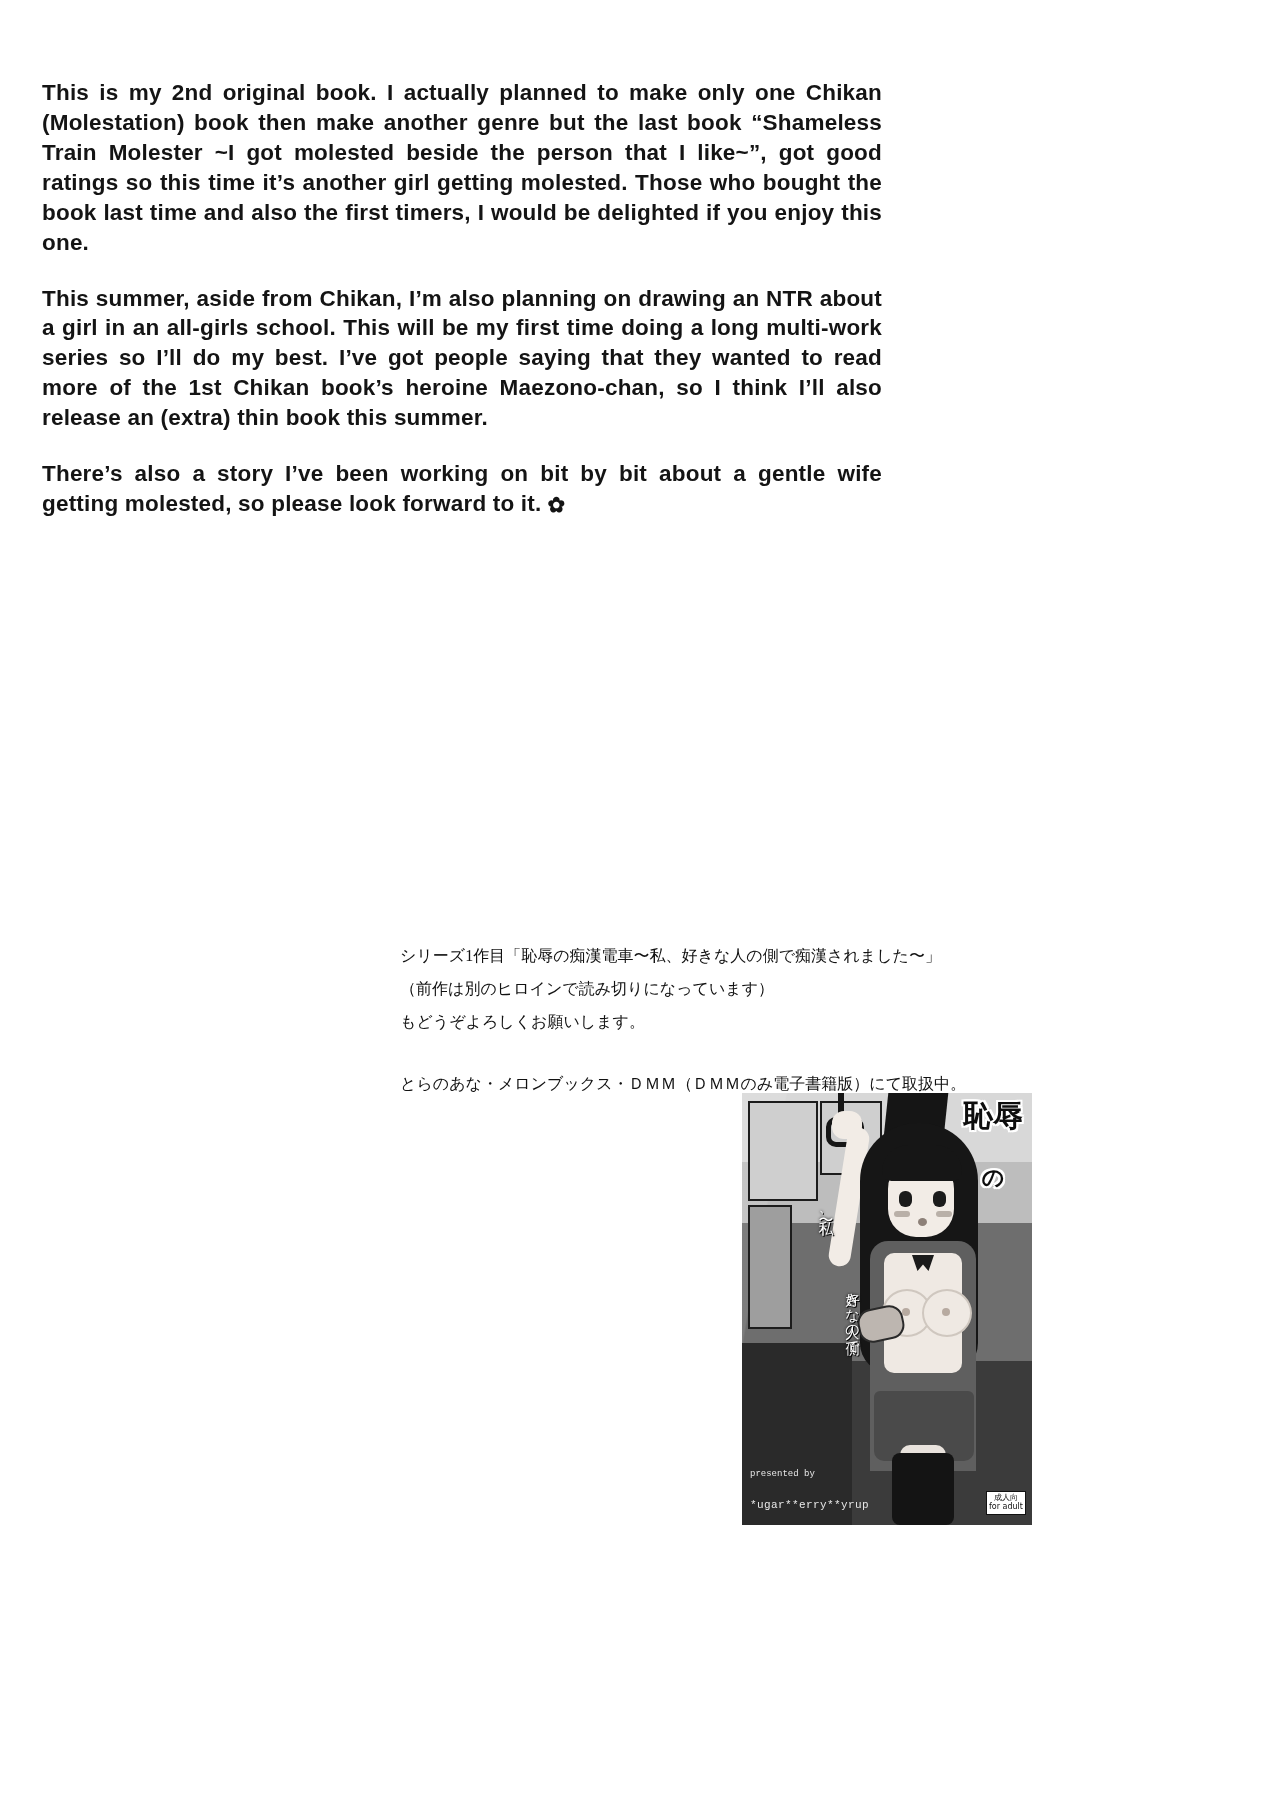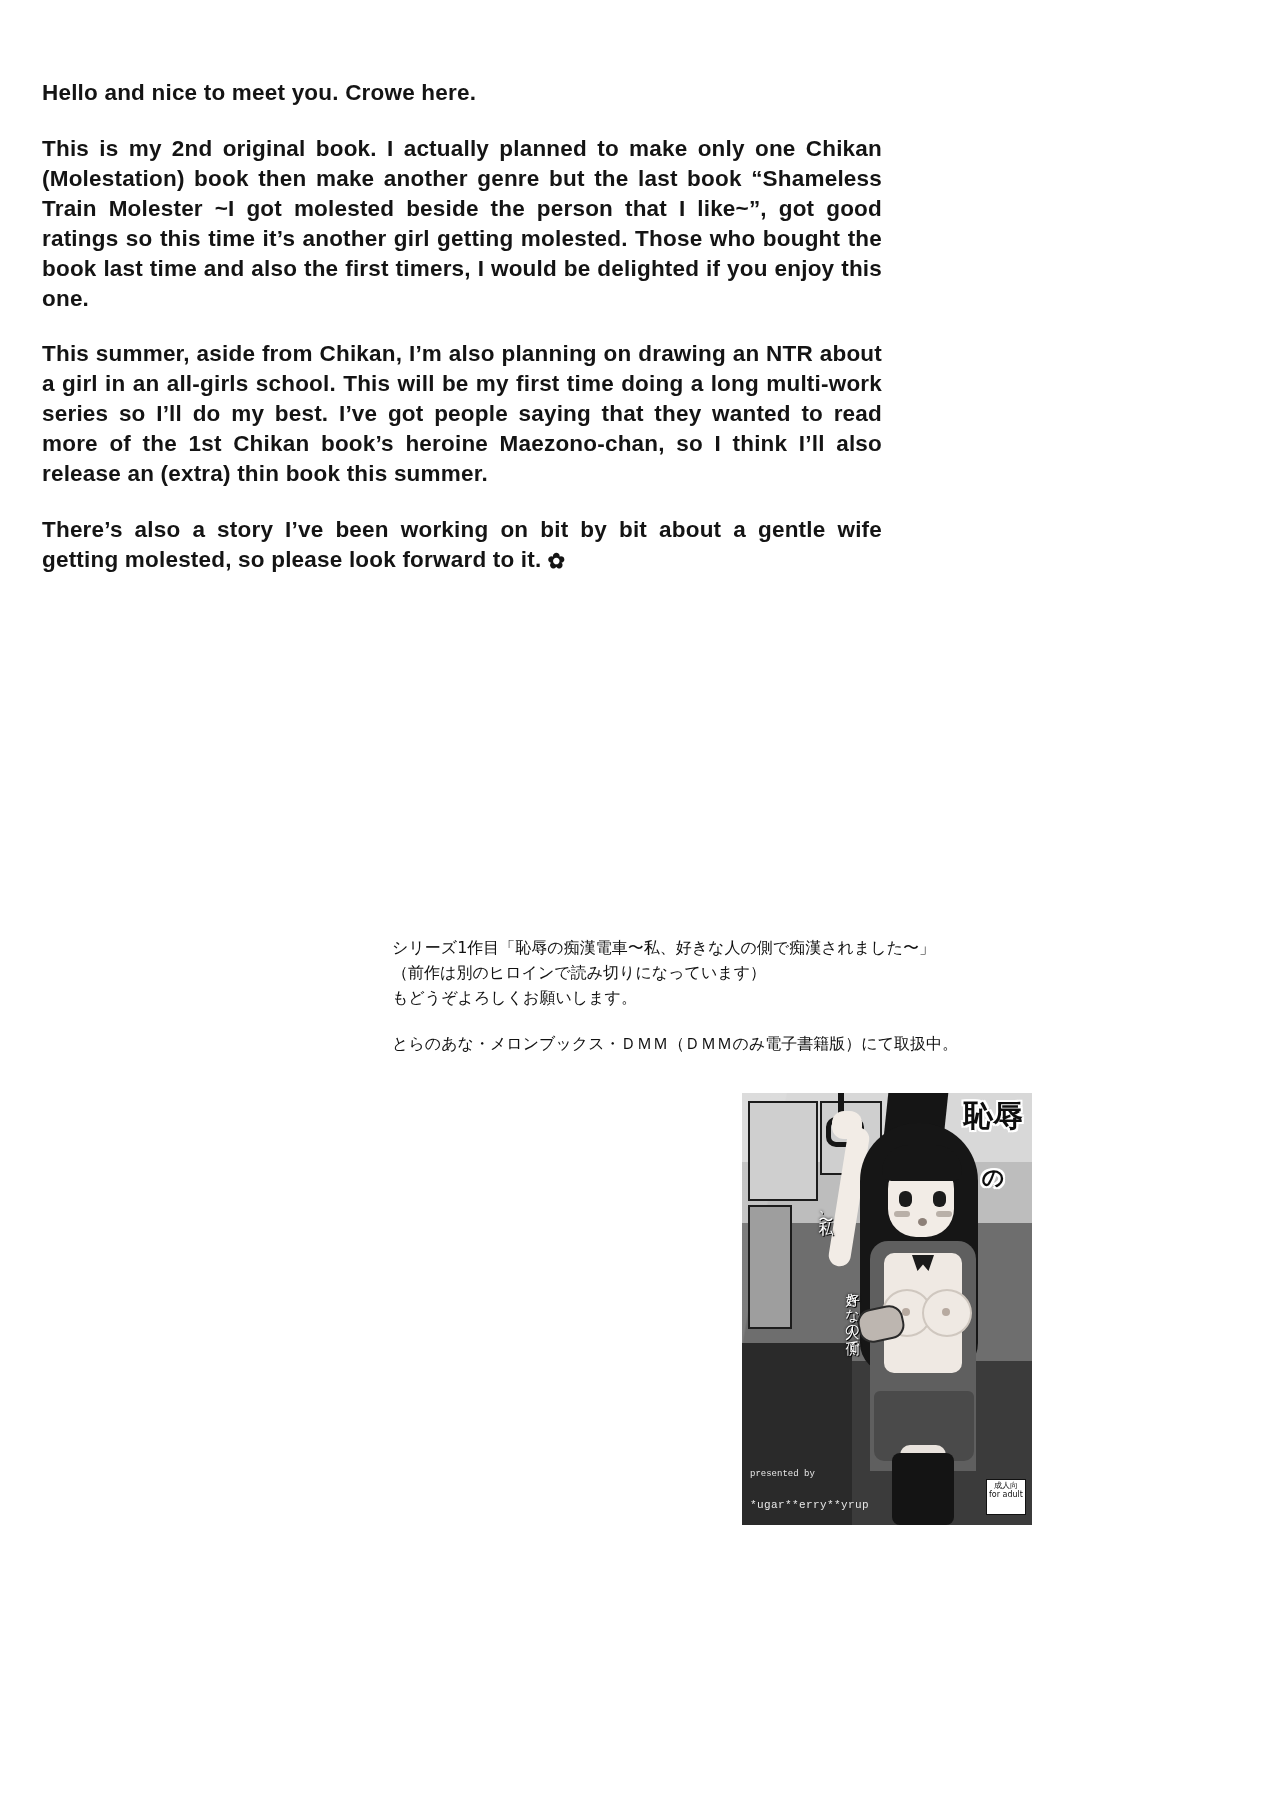--- a/index.html
+++ b/index.html
@@ -54,21 +54,21 @@
   .jp-note {
     position: absolute;
     left: 392px;
     top: 936px;
     width: 700px;
     font-size: 16px;
     line-height: 1.55;
     color: #111111;
     font-family: "DejaVu Sans", "Liberation Sans", sans-serif;
   }
-  .jp-note .jp-line { margin: 0; white-space: nowrap; }
+  .jp-note .jp-line { margin: 8px; white-space: nowrap; font-family: Liberation Serif, serif; }
   .jp-note .jp-gap { height: 22px; }
 
   
   .cover {
     position: absolute;
     left: 742px;
     top: 1093px;
     width: 290px;
     height: 432px;
     background: #1b1b1b;
@@ -236,39 +236,38 @@
     line-height: 1.35;
     font-family: Liberation Mono, monospace;
   }
   .cover-credit .c2 { font-size: 11px; letter-spacing: 0.4px; margin-top: 18px; }
 
   .age-badge {
     position: absolute;
     right: 6px;
     bottom: 10px;
     width: 40px;
-    height: 36px;
+    height: 24px;
     background: #ffffff;
     border: 1px solid #111;
     color: #111;
     font-size: 8px;
     line-height: 1.1;
     text-align: center;
     padding-top: 2px;
     box-sizing: border-box;
     font-family: "DejaVu Sans", "Liberation Sans", sans-serif;
   }
 </style>
 </head>
 <body>
 
 <div class="page">
 
   <div class="afterword">
-    <p class="para nojust">Hello and nice to meet you. Crowe here.</p>
     <p class="para">This is my 2nd original book.
 I actually planned to make only one Chikan (Molestation) book then make another genre but the last book “Shameless Train Molester ~I got molested beside the person that I like~”, got good ratings so this time it’s another girl getting molested. Those who bought the book last time and also the first timers, I would be delighted if you enjoy this one.</p>
     <p class="para">This summer, aside from Chikan, I’m also planning on drawing an NTR about a girl in an all-girls school. This will be my first time doing a long multi-work series so I’ll do my best. I’ve got people saying that they wanted to read more of the 1st Chikan book’s heroine Maezono-chan, so I think I’ll also release an (extra) thin book this summer.</p>
     <p class="para"><span>There’s also a story I’ve been working on bit by bit about a gentle wife getting molested, so please look forward to it.</span><span class="flower">✿</span></p>
   </div>
 
   <div class="jp-note">
     <p class="jp-line">シリーズ1作目「恥辱の痴漢電車〜私、好きな人の側で痴漢されました〜」</p>
     <p class="jp-line">（前作は別のヒロインで読み切りになっています）</p>
     <p class="jp-line">もどうぞよろしくお願いします。</p>

